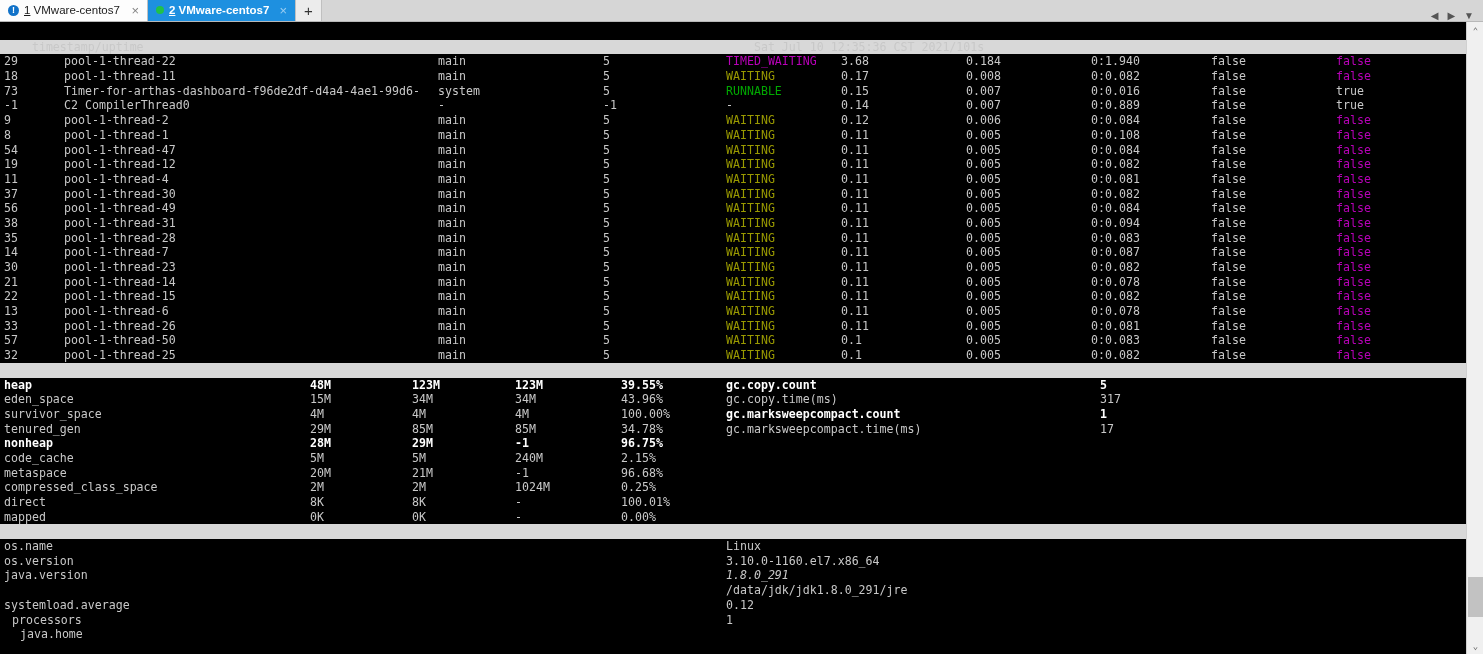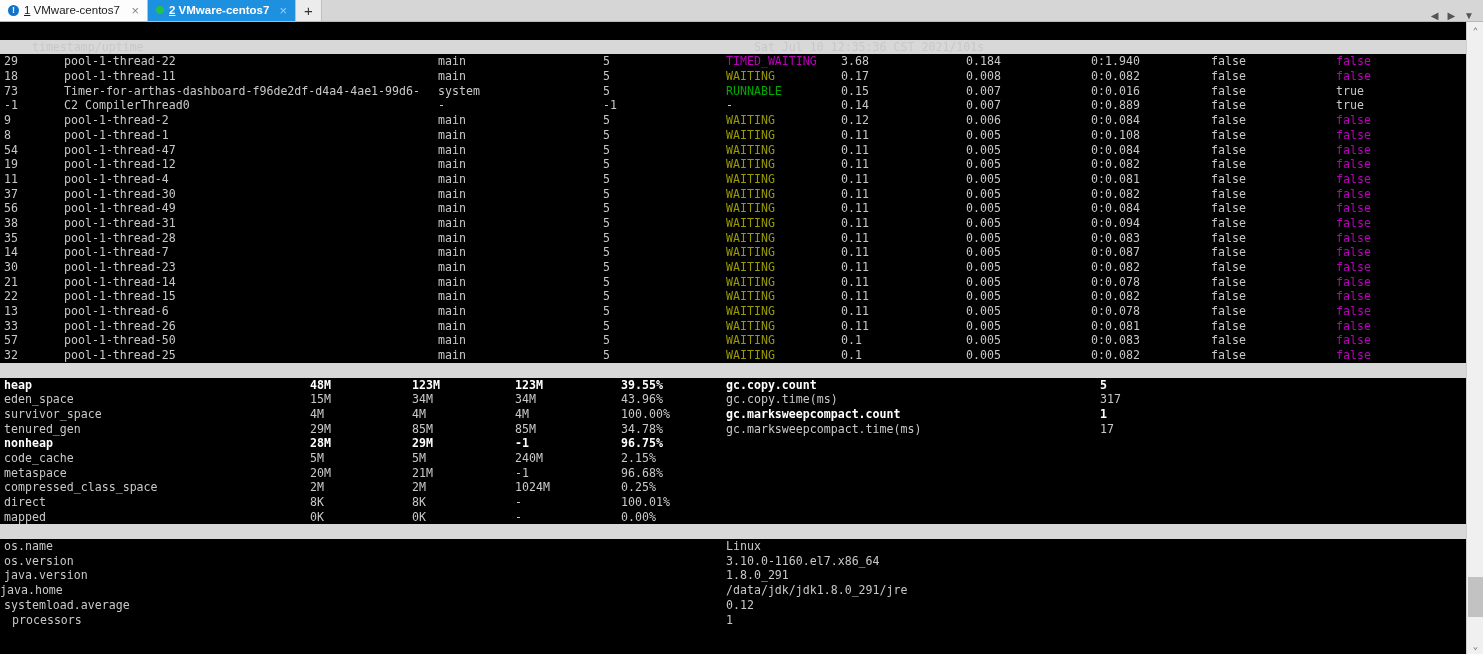--- a/index.html
+++ b/index.html
@@ -172,22 +172,22 @@
       <div class="row"><span class="c white" style="width: 310px; padding-left: 4px;">mapped</span><span class="c white" style="width: 102px;">0K</span><span class="c white" style="width: 103px;">0K</span><span class="c white" style="width: 106px;">-</span><span class="c white" style="width: 105px;">0.00%</span><span class="c white" style="width: 374px;"> </span><span class="c white" style="width: 200px;"> </span></div>
     </div>
 
   <div class="hdrbar">
     <span class="c" style="width:726px;padding-left:4px;">Runtime</span>
   </div>
 
   <div id="runtime-body">
       <div class="row"><span class="c white" style="width: 726px; padding-left: 4px;">os.name</span><span class="c white" style="width: 600px;">Linux</span></div>
       <div class="row"><span class="c white" style="width: 726px; padding-left: 4px;">os.version</span><span class="c white" style="width: 600px;">3.10.0-1160.el7.x86_64</span></div>
-      <div class="row"><span class="c white" style="width: 726px; padding-left: 4px;">java.version</span><span class="c white" style="width: 600px;">1.8.0_291</span></div>
-      <div class="row"><span class="c white" style="width: 726px; padding-left: 0;">java.home</span><span class="c white" style="width: 600px;">/data/jdk/jdk1.8.0_291/jre</span></div>
+      <div class="row"><span class="c white" style="width: 726px; padding-left: 4px;">java.version</span><span class="c white" style="width: 600px; font-style: italic;">1.8.0_291</span></div>
+      <div class="row"><span class="c white" style="width: 726px; padding-left: 20px; margin-top: 44px;">java.home</span><span class="c white" style="width: 600px;">/data/jdk/jdk1.8.0_291/jre</span></div>
       <div class="row"><span class="c white" style="width: 726px; padding-left: 4px;">systemload.average</span><span class="c white" style="width: 600px;">0.12</span></div>
       <div class="row"><span class="c white" style="width: 726px; padding-left: 12px;">processors</span><span class="c white" style="width: 600px;">1</span></div>
     </div>
 
 </div>
 
 <div class="vscroll">
   <div class="track-top-accent"></div>
   <div class="arrow top">⌃</div>
   <div class="thumb"></div>

